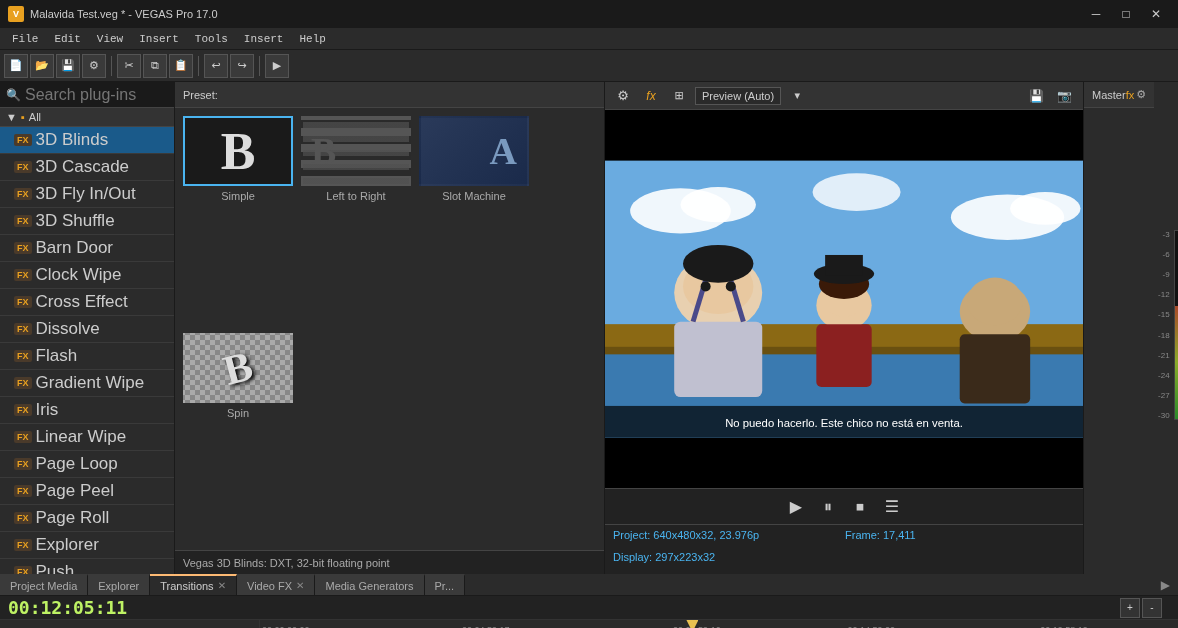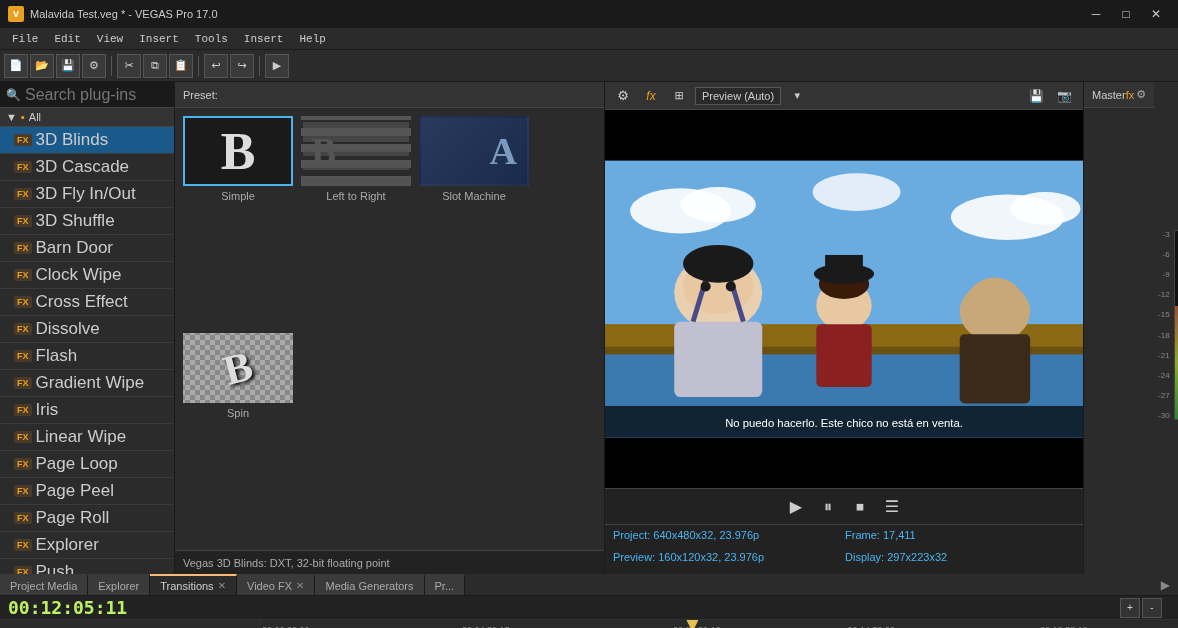--- a/index.html
+++ b/index.html
@@ -312,23 +312,20 @@
       <button class="preview-ctrl-btn" style="font-size:16px;">☰</button>
     </div>
     <div id="preview-info">
       <div class="info-row">
         <span>Project: 640x480x32, 23.976p</span>
       </div>
       <div class="info-row">
         <span>Frame:   17,411</span>
       </div>
       <div class="info-row">
-        <span style="color:#4ab4f0;">Preview: 160x120x32, 23.976p</span>
-      </div>
-      <div class="info-row">
         <span>Display: 297x223x32</span>
       </div>
     </div>
   </div>
 
   <div id="master-panel">
     <div id="master-header">
       <span>Master</span>
       <div style="display:flex; gap:2px;">
         <button style="background:transparent; border:none; color:#e8a020; font-size:11px; cursor:pointer;">fx</button>

